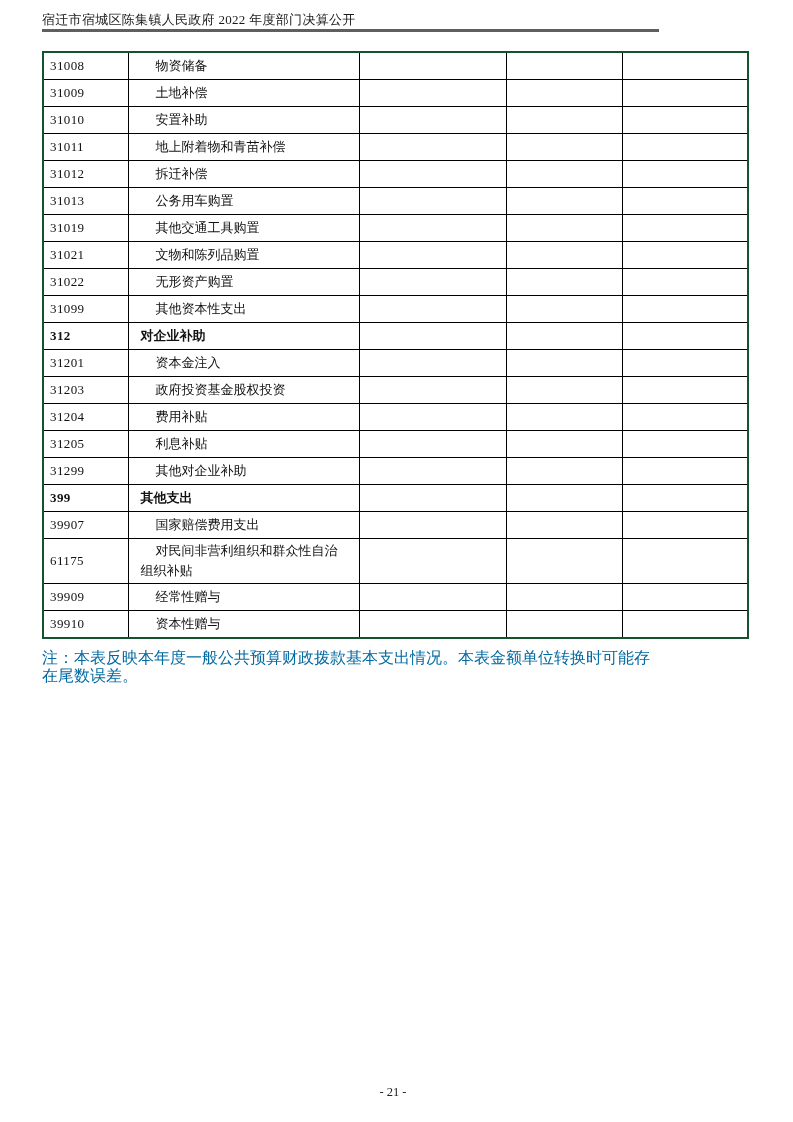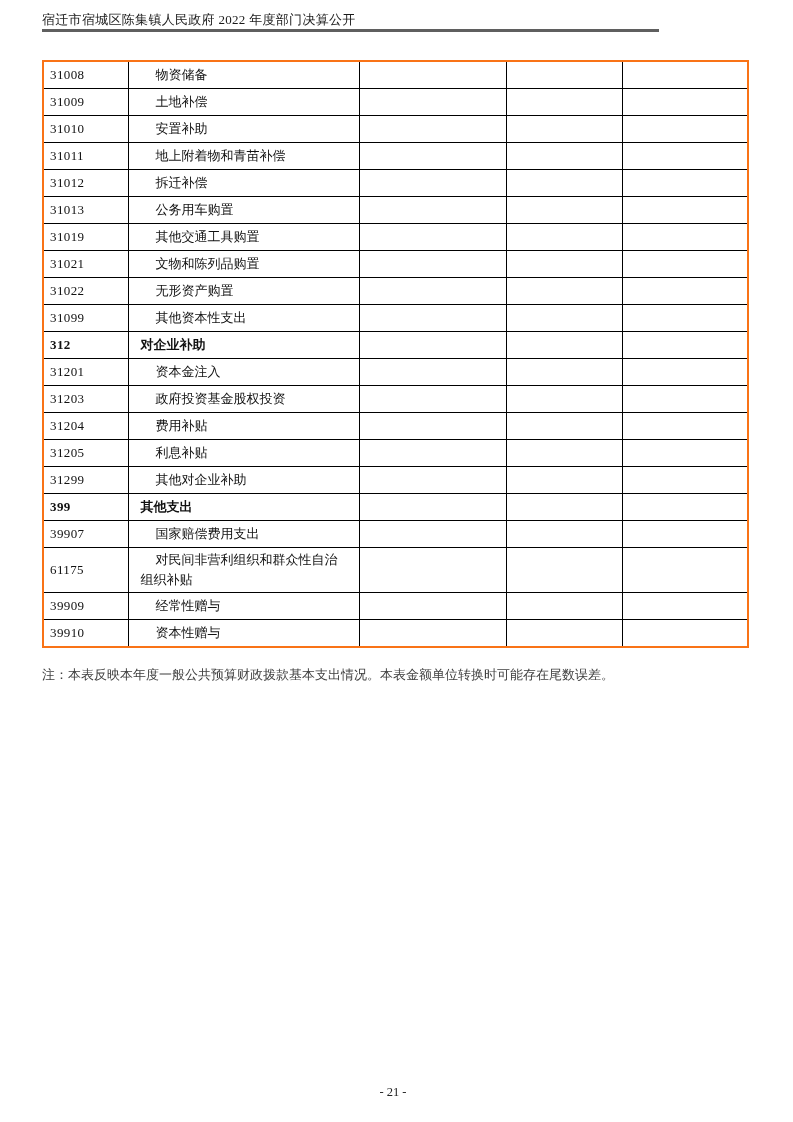--- a/index.html
+++ b/index.html
@@ -19,45 +19,45 @@
     color: #1a1a1a;
     letter-spacing: 0.3px;
     white-space: nowrap;
   }
   .doc-header-rule {
     margin-top: 1px;
     height: 0;
     border-bottom: 3px solid #5f5f5f;
   }
   table.budget-table {
-    margin-top: 28px;
+    margin-top: 19px;
     border-collapse: collapse;
     table-layout: fixed;
     width: 705px;
-    border: 2px solid #f97316;
+    border: 2px solid #14532d;
   }
   table.budget-table td {
     border: 1px solid #000000;
     font-size: 13px;
     height: 26px;
     vertical-align: middle;
     overflow: hidden;
   }
   td.code-cell { padding: 0 2px 0 6px; letter-spacing: 0.4px; }
   td.name-cell { padding: 0 12px; line-height: 20px; }
   td.value-cell { padding: 0 4px; }
   tr.group-row td { font-weight: bold; }
   tr.tall-row td { height: 44px; }
   .name-line { white-space: nowrap; }
   .name-line.indented { padding-left: 15px; }
   .table-note {
-    margin-top: 18px;
-    font-size: 13px;
+    margin-top: 10px;
+    font-size: 16px;
     line-height: 18px;
-    color: #404040;
+    color: #0369a1;
   }
   .page-footer {
     position: absolute;
     left: 0; right: 7px;
     bottom: 22px;
     text-align: center;
     font-size: 12.5px;
     color: #222222;
   }
 </style>

